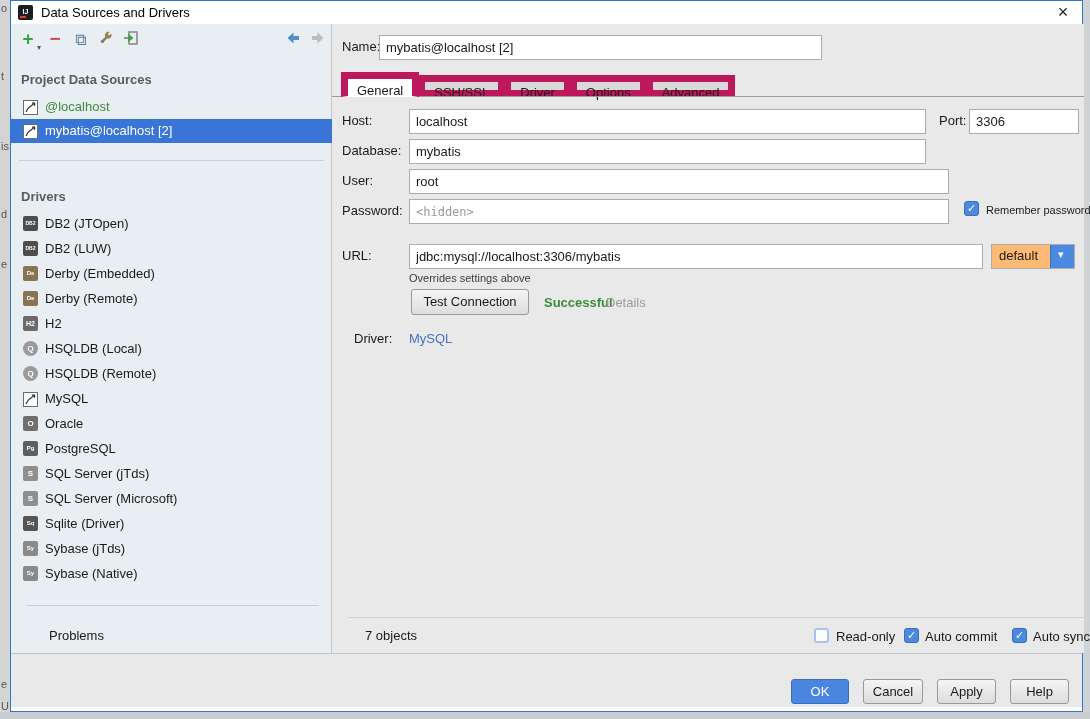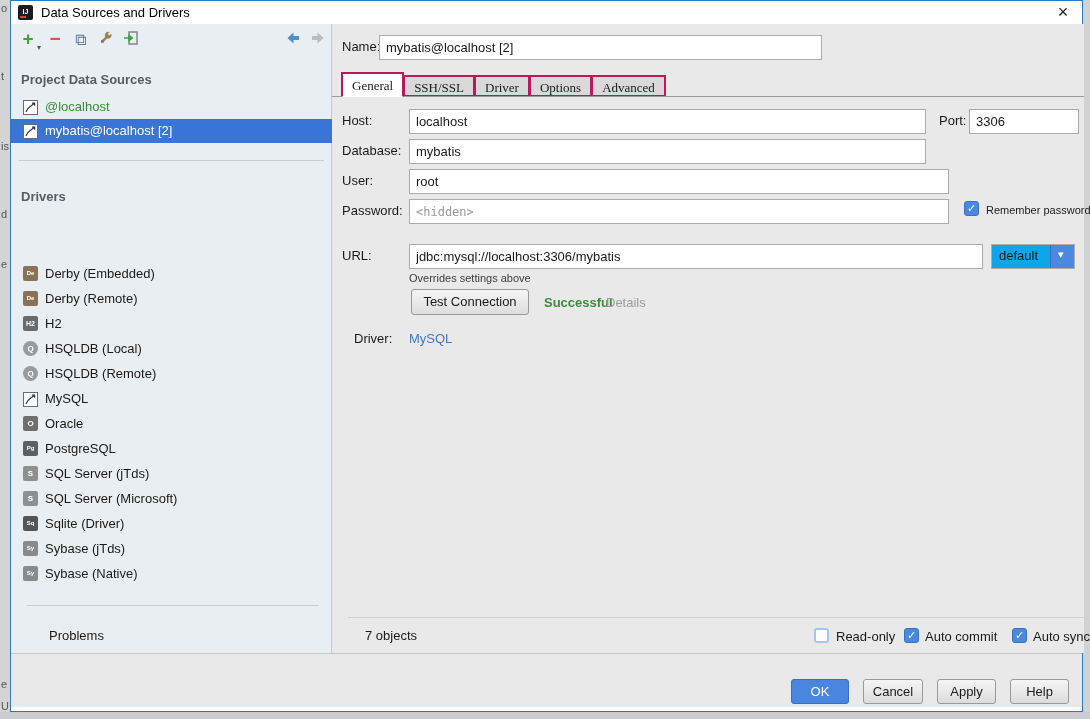--- a/index.html
+++ b/index.html
@@ -53,30 +53,30 @@
   .problems-label { position:absolute; left:38px; top:600px; height:24px; line-height:24px; cursor:pointer; }
 
   
   .right-panel { position:absolute; left:321px; top:23px; width:752px; height:629px; background:#e9e9e9; }
   .flabel { position:absolute; white-space:nowrap; }
   .tinput { position:absolute; border:1px solid #acacac; background:#fff; font-family:"Liberation Sans","DejaVu Sans",sans-serif; font-size:13px; padding:2px 6px; height:25px; color:#1a1a1a; }
   .tinput::placeholder { font-family:"DejaVu Sans Mono",monospace; color:#9a9a9a; font-size:12px; }
 
   .tabs { position:absolute; left:9px; top:48px; height:25px; white-space:nowrap; }
   .tabs-line { position:absolute; left:0; top:72px; width:100%; height:1px; background:#9a9a9a; }
-  .tab { display:inline-block; vertical-align:bottom; padding:0 9px; border:2px solid #be185d; background:#d9d9d9; height:22px; line-height:21px; margin-right:-1px; cursor:pointer; font-size:13px;font-family:Liberation Serif, serif; }
+  .tab { display:inline-block; vertical-align:bottom; padding:0 9px; border:7px solid #be185d; background:#d9d9d9; height:22px; line-height:21px; margin-right:-1px; cursor:pointer; font-size:13px; }
   .tab.active { background:#fff; height:25px; line-height:24px; border-bottom:1px solid #fff; position:relative; z-index:2; }
 
   .note { position:absolute; font-size:11px; color:#3c3c3c; }
   .btn { position:absolute; height:26px; border:1px solid #999; border-radius:3px; background:linear-gradient(#f5f5f5,#dddddd); font-size:13px; text-align:center; line-height:24px; cursor:pointer; }
   .status-ok { position:absolute; color:#3a8e3a; font-weight:bold; }
   .status-details { position:absolute; color:#9b9b9b; cursor:pointer; }
   .driver-link { position:absolute; color:#4175c4; cursor:pointer; }
 
-  .combo { position:absolute; height:25px; border:1px solid #acacac; background:#0ea5e9; cursor:pointer; }
+  .combo { position:absolute; height:25px; border:1px solid #acacac; background:#fdba74; cursor:pointer; }
   .combo-text { position:absolute; left:7px; top:3px; }
   .combo-arrow { position:absolute; right:0; top:0; width:24px; height:23px; background:#4b89e1; border-left:1px solid #3a6fc0; border-radius:0 1px 1px 0; }
   .combo-arrow::before { content:"\25be"; color:#fff; font-size:11px; position:absolute; left:7px; top:3px; }
 
   .cb { position:absolute; width:15px; height:15px; border-radius:3px; cursor:pointer; }
   .cb.checked { background:#4b89e1; border:1px solid #3a6fc0; }
   .cb.checked::after { content:"\2713"; color:#fff; font-size:11px; font-weight:bold; position:absolute; left:2px; top:0px; }
   .cb.unchecked { background:#fdfdfd; border:2px solid #a8c4ee; }
   .cb-label { position:absolute; white-space:nowrap; cursor:pointer; }
 
@@ -169,20 +169,28 @@
         <span class="mysql-svg"><svg width="15" height="15" viewBox="0 0 15 15">
               <use href="#mysql-glyph"></use>
             </svg></span>
         <span class="ti-label">mybatis@localhost [2]</span>
       </div>
 
       <div class="sep1"></div>
 
       <div class="section-header" style="top:165px">Drivers</div>
 
+      <div class="tree-item" style="top:188px">
+        <span class="di di-db2">DB2</span>
+        <span class="ti-label">DB2 (JTOpen)</span>
+      </div>
+      <div class="tree-item" style="top:213px">
+        <span class="di di-db2">DB2</span>
+        <span class="ti-label">DB2 (LUW)</span>
+      </div>
       <div class="tree-item" style="top:238px">
         <span class="di di-derby">De</span>
         <span class="ti-label">Derby (Embedded)</span>
       </div>
       <div class="tree-item" style="top:263px">
         <span class="di di-derby">De</span>
         <span class="ti-label">Derby (Remote)</span>
       </div>
       <div class="tree-item" style="top:288px">
         <span class="di di-h2">H2</span>

